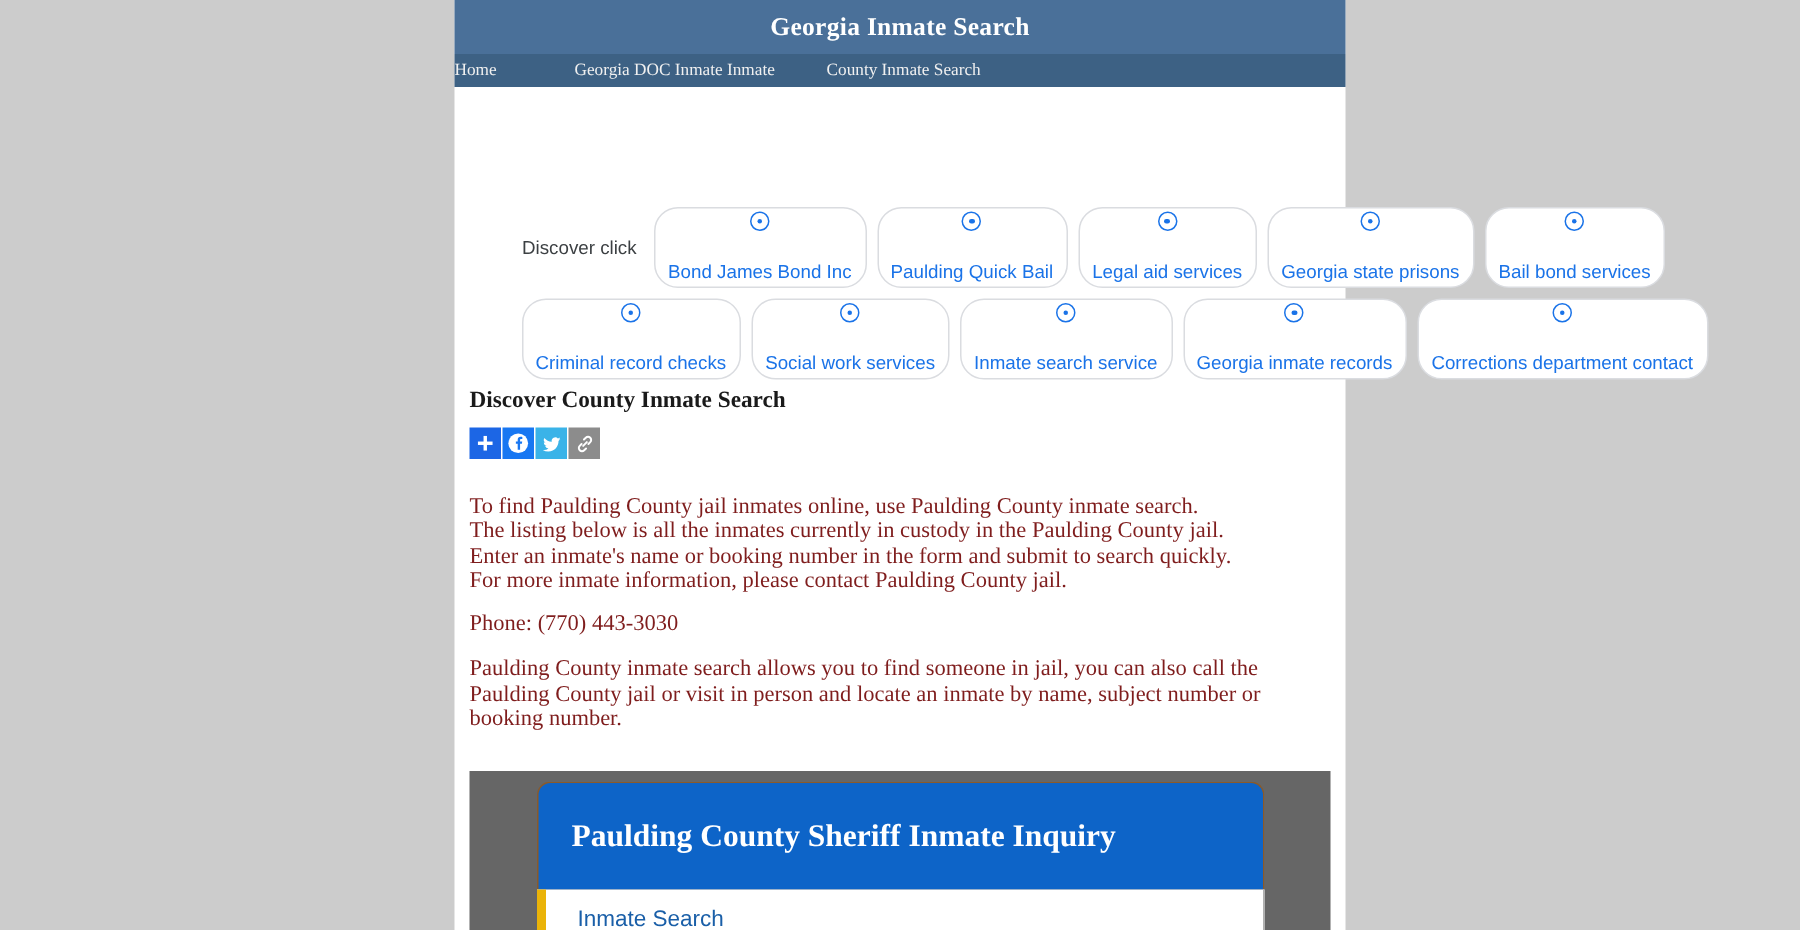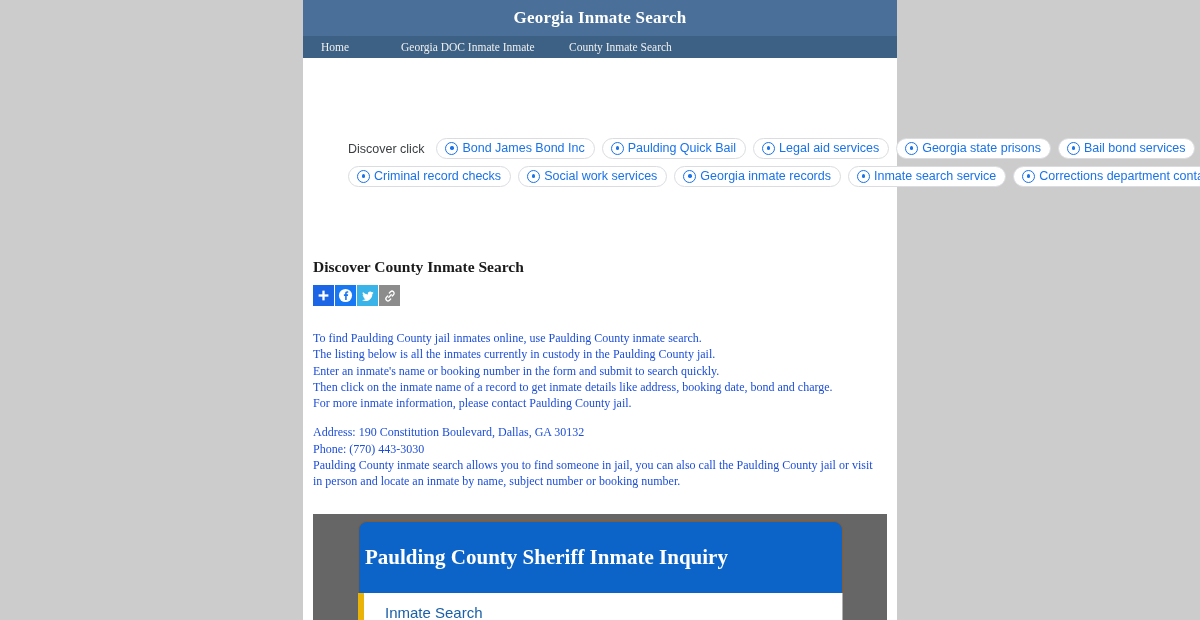--- a/index.html
+++ b/index.html
@@ -40,21 +40,20 @@
     font-family: "Liberation Serif", serif;
     letter-spacing: 0.2px;
   }
 
   
   .nav-bar {
     height: 22px;
     background: #3d6184;
     display: flex;
     align-items: center;
-    padding-left: 18px;
     box-sizing: border-box;
   }
   .nav-item {
     color: #f0f0f0;
     font-size: 11.5px;
     font-family: "Liberation Serif", serif;
     text-decoration: none;
     white-space: nowrap;
   }
   .nav-item.n0 { margin-right: 0; width: 80px; }
@@ -84,30 +83,31 @@
   }
   .discover-label {
     font-family: "Liberation Sans", sans-serif;
     font-size: 12.5px;
     color: #3c4043;
     margin-right: 5px;
   }
   .chip {
     display: inline-flex;
     align-items: center;
-    gap: 4px;
+    gap: 20px;
     background: #ffffff;
     border: 1px solid #dadce0;
     border-radius: 16px;
     padding: 2px 9px 3px 8px;
     font-family: "Liberation Sans", sans-serif;
     font-size: 12.5px;
     color: #1a73e8;
     line-height: 14px;
     box-sizing: border-box;
+    flex-direction: column;
   }
   .chip-icon {
     width: 11px;
     height: 11px;
     flex: 0 0 11px;
     border: 1.3px solid #1a73e8;
     border-radius: 50%;
     position: relative;
   }
   .chip-icon::after {
@@ -155,31 +155,32 @@
   .share-link { background: #8c8c8c; }
   .share-btn svg { display: block; }
 
   
   .body-block {
     position: absolute;
     left: 313px;
     top: 330px;
     width: 575px;
     font-family: "Liberation Serif", serif;
-    font-size: 12px;
-    color: #1d4ed8;
+    font-size: 15px;
+    color: #7f1d1d;
     line-height: 16.3px;
   }
   .body-block .line { display: block; }
   .jail-info { margin-top: 13px; }
   .jail-name {
     font-weight: bold;
     display: block;
   }
   .closing-para {
+    margin-top: 14px;
     display: block;
     width: 568px;
   }
 
   
   .widget-frame {
     position: absolute;
     left: 313px;
     top: 514px;
     width: 574px;
@@ -200,21 +201,21 @@
     border-bottom: none;
     box-sizing: border-box;
     display: flex;
     align-items: center;
   }
   .widget-title {
     color: #ffffff;
     font-family: "Liberation Serif", serif;
     font-size: 21px;
     font-weight: bold;
-    padding-left: 6px;
+    padding-left: 22px;
   }
   .widget-panel {
     position: absolute;
     left: 45px;
     top: 79px;
     width: 485px;
     height: 27px;
     background: #ffffff;
     border-left: 6px solid #eab308;
     border-right: 1px solid #b0b0b0;
@@ -278,25 +279,25 @@
       <span class="chip">
         <span class="chip-icon"></span>
         <span>Criminal record checks</span>
       </span>
       <span class="chip">
         <span class="chip-icon"></span>
         <span>Social work services</span>
       </span>
       <span class="chip">
         <span class="chip-icon"></span>
+        <span>Inmate search service</span>
+      </span>
+      <span class="chip">
+        <span class="chip-icon"></span>
         <span>Georgia inmate records</span>
-      </span>
-      <span class="chip">
-        <span class="chip-icon"></span>
-        <span>Inmate search service</span>
       </span>
       <span class="chip">
         <span class="chip-icon"></span>
         <span>Corrections department contact</span>
       </span>
     </div>
 
   </div>
 </div>
 
@@ -333,25 +334,23 @@
       </g>
     </svg>
   </div>
 
 </div>
 
 <div class="body-block">
   <span class="line">To find Paulding County jail inmates online, use Paulding County inmate search.</span>
   <span class="line">The listing below is all the inmates currently in custody in the Paulding County jail.</span>
   <span class="line">Enter an inmate's name or booking number in the form and submit to search quickly.</span>
-  <span class="line">Then click on the inmate name of a record to get inmate details like address, booking date, bond and charge.</span>
   <span class="line">For more inmate information, please contact Paulding County jail.</span>
 
   <div class="jail-info">
-    <span class="line">Address: 190 Constitution Boulevard, Dallas, GA 30132</span>
     <span class="line">Phone: (770) 443-3030</span>
   </div>
 
   <span class="closing-para">Paulding County inmate search allows you to find someone in jail, you can also call the Paulding County jail or visit in person and locate an inmate by name, subject number or booking number.</span>
 </div>
 
 <div class="widget-frame">
   <div class="widget-header">
     <div class="widget-title">Paulding County Sheriff Inmate Inquiry</div>
   </div>

